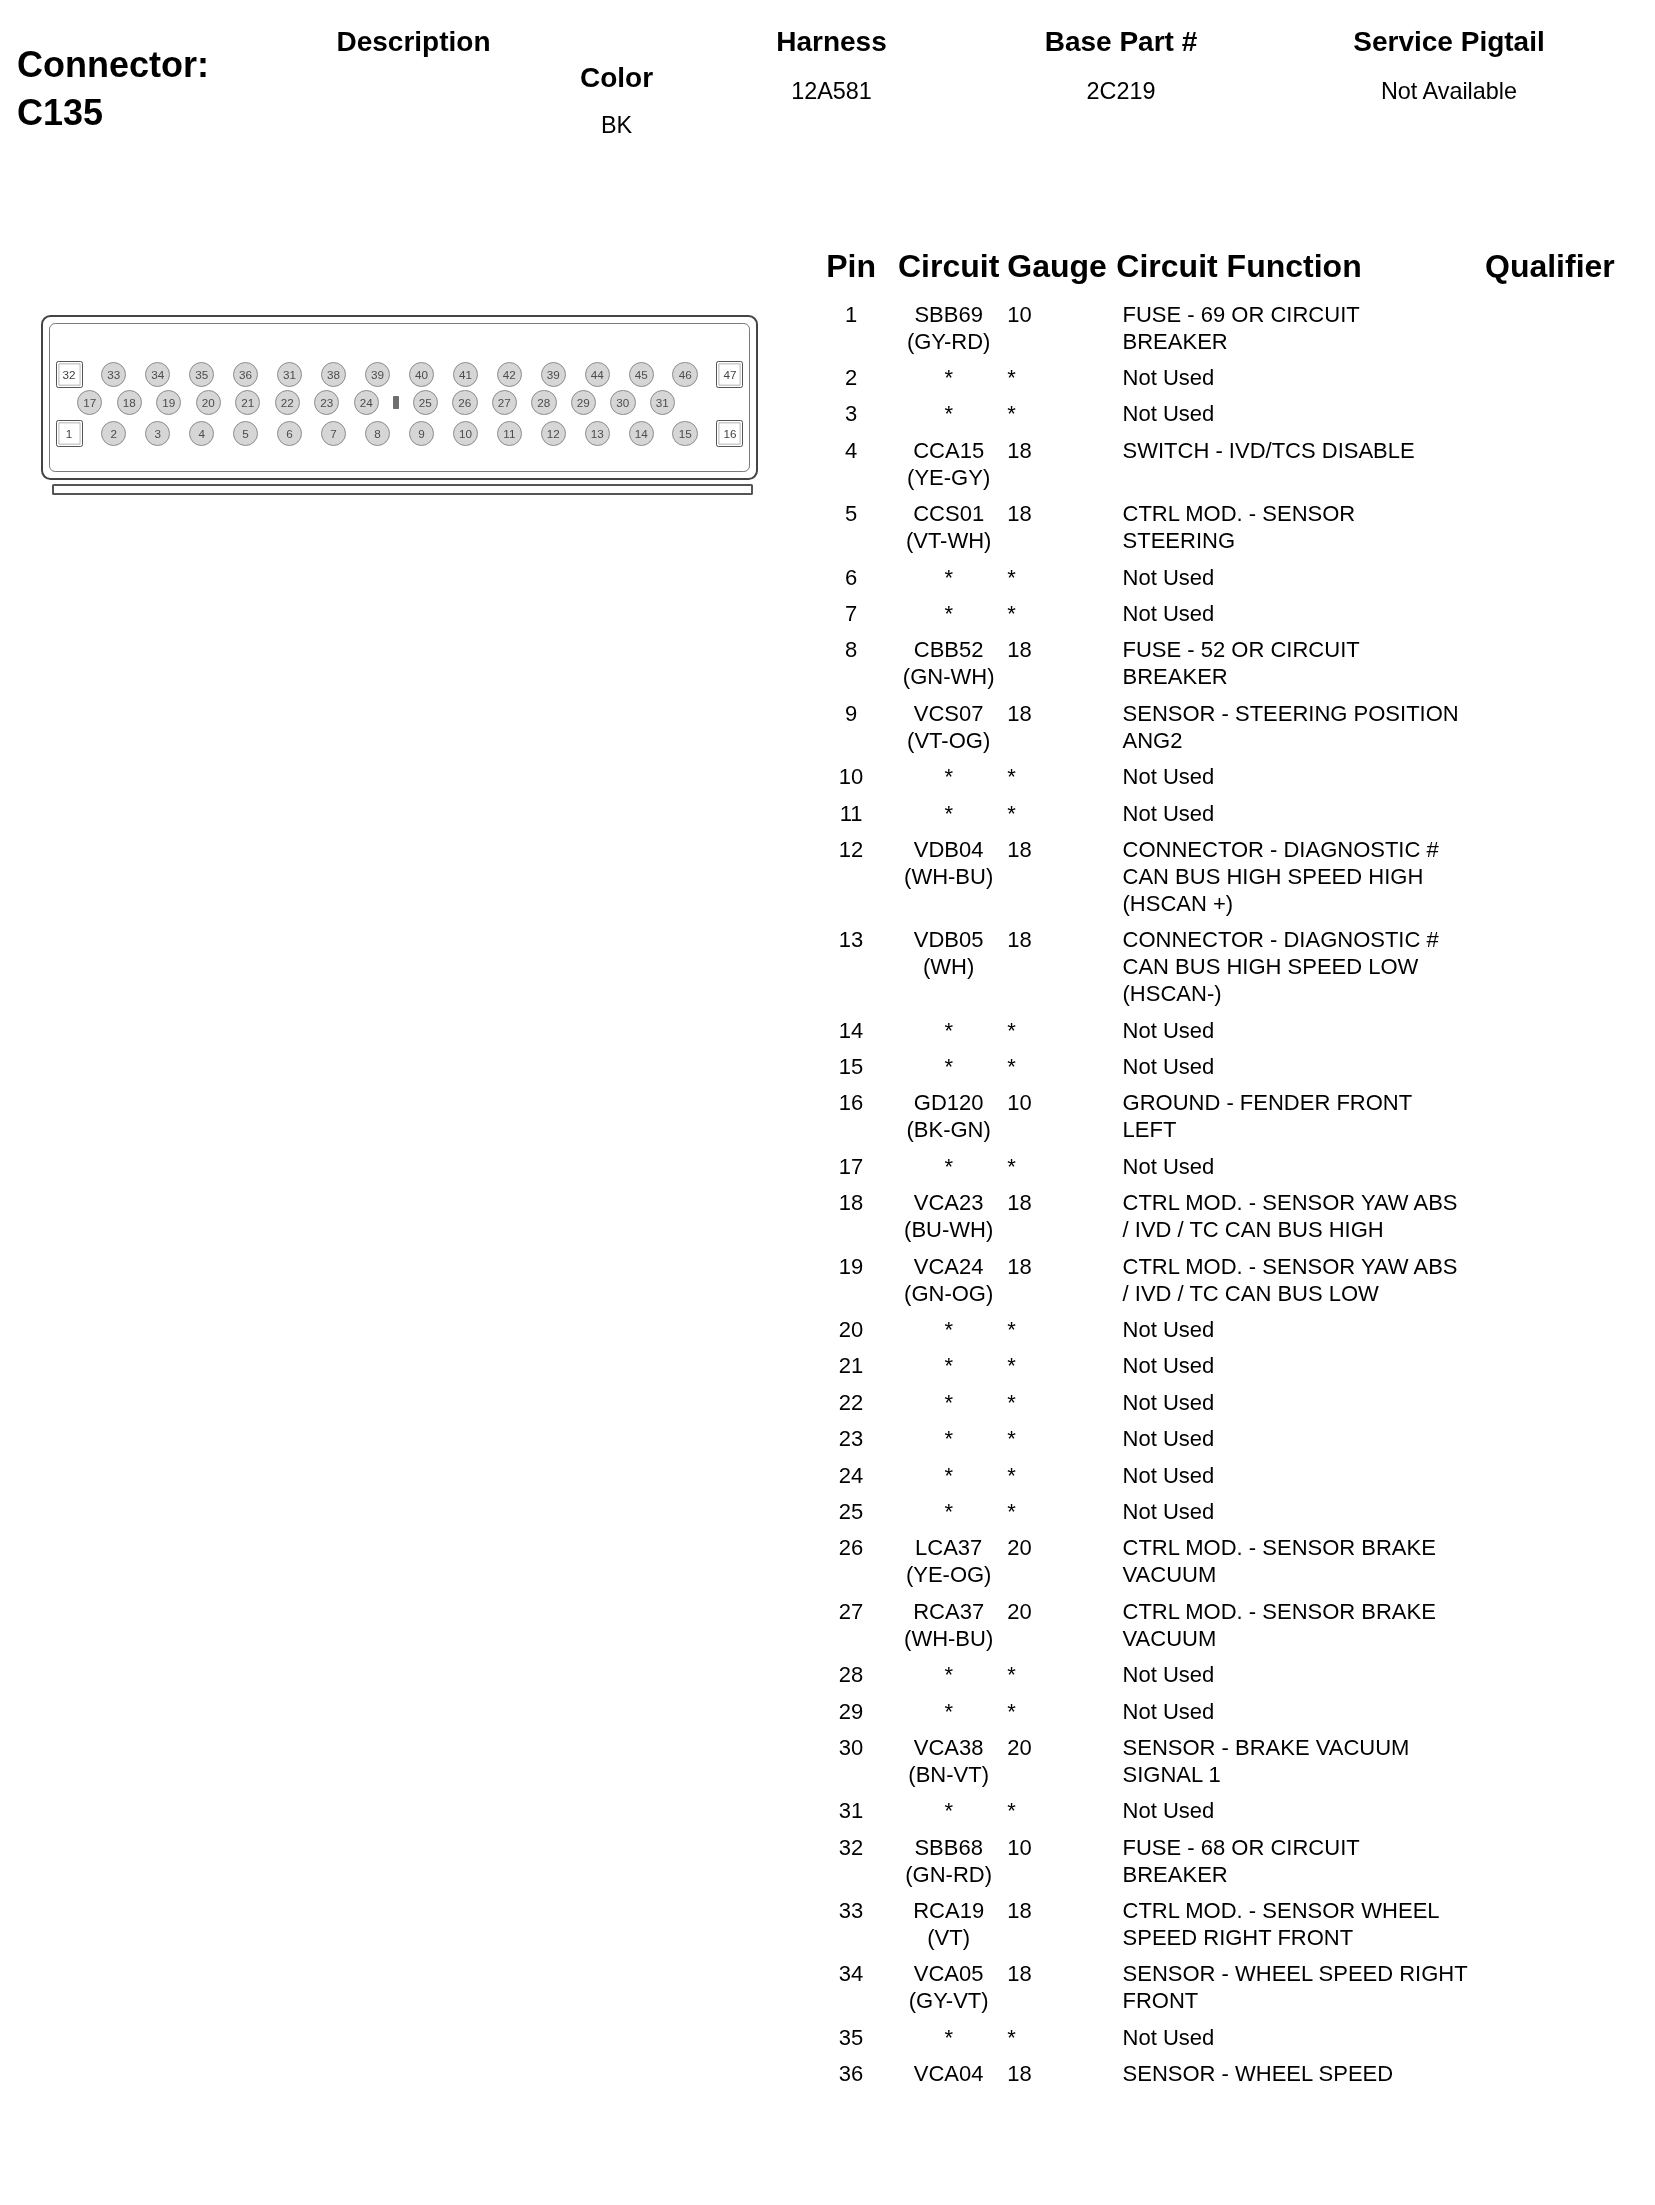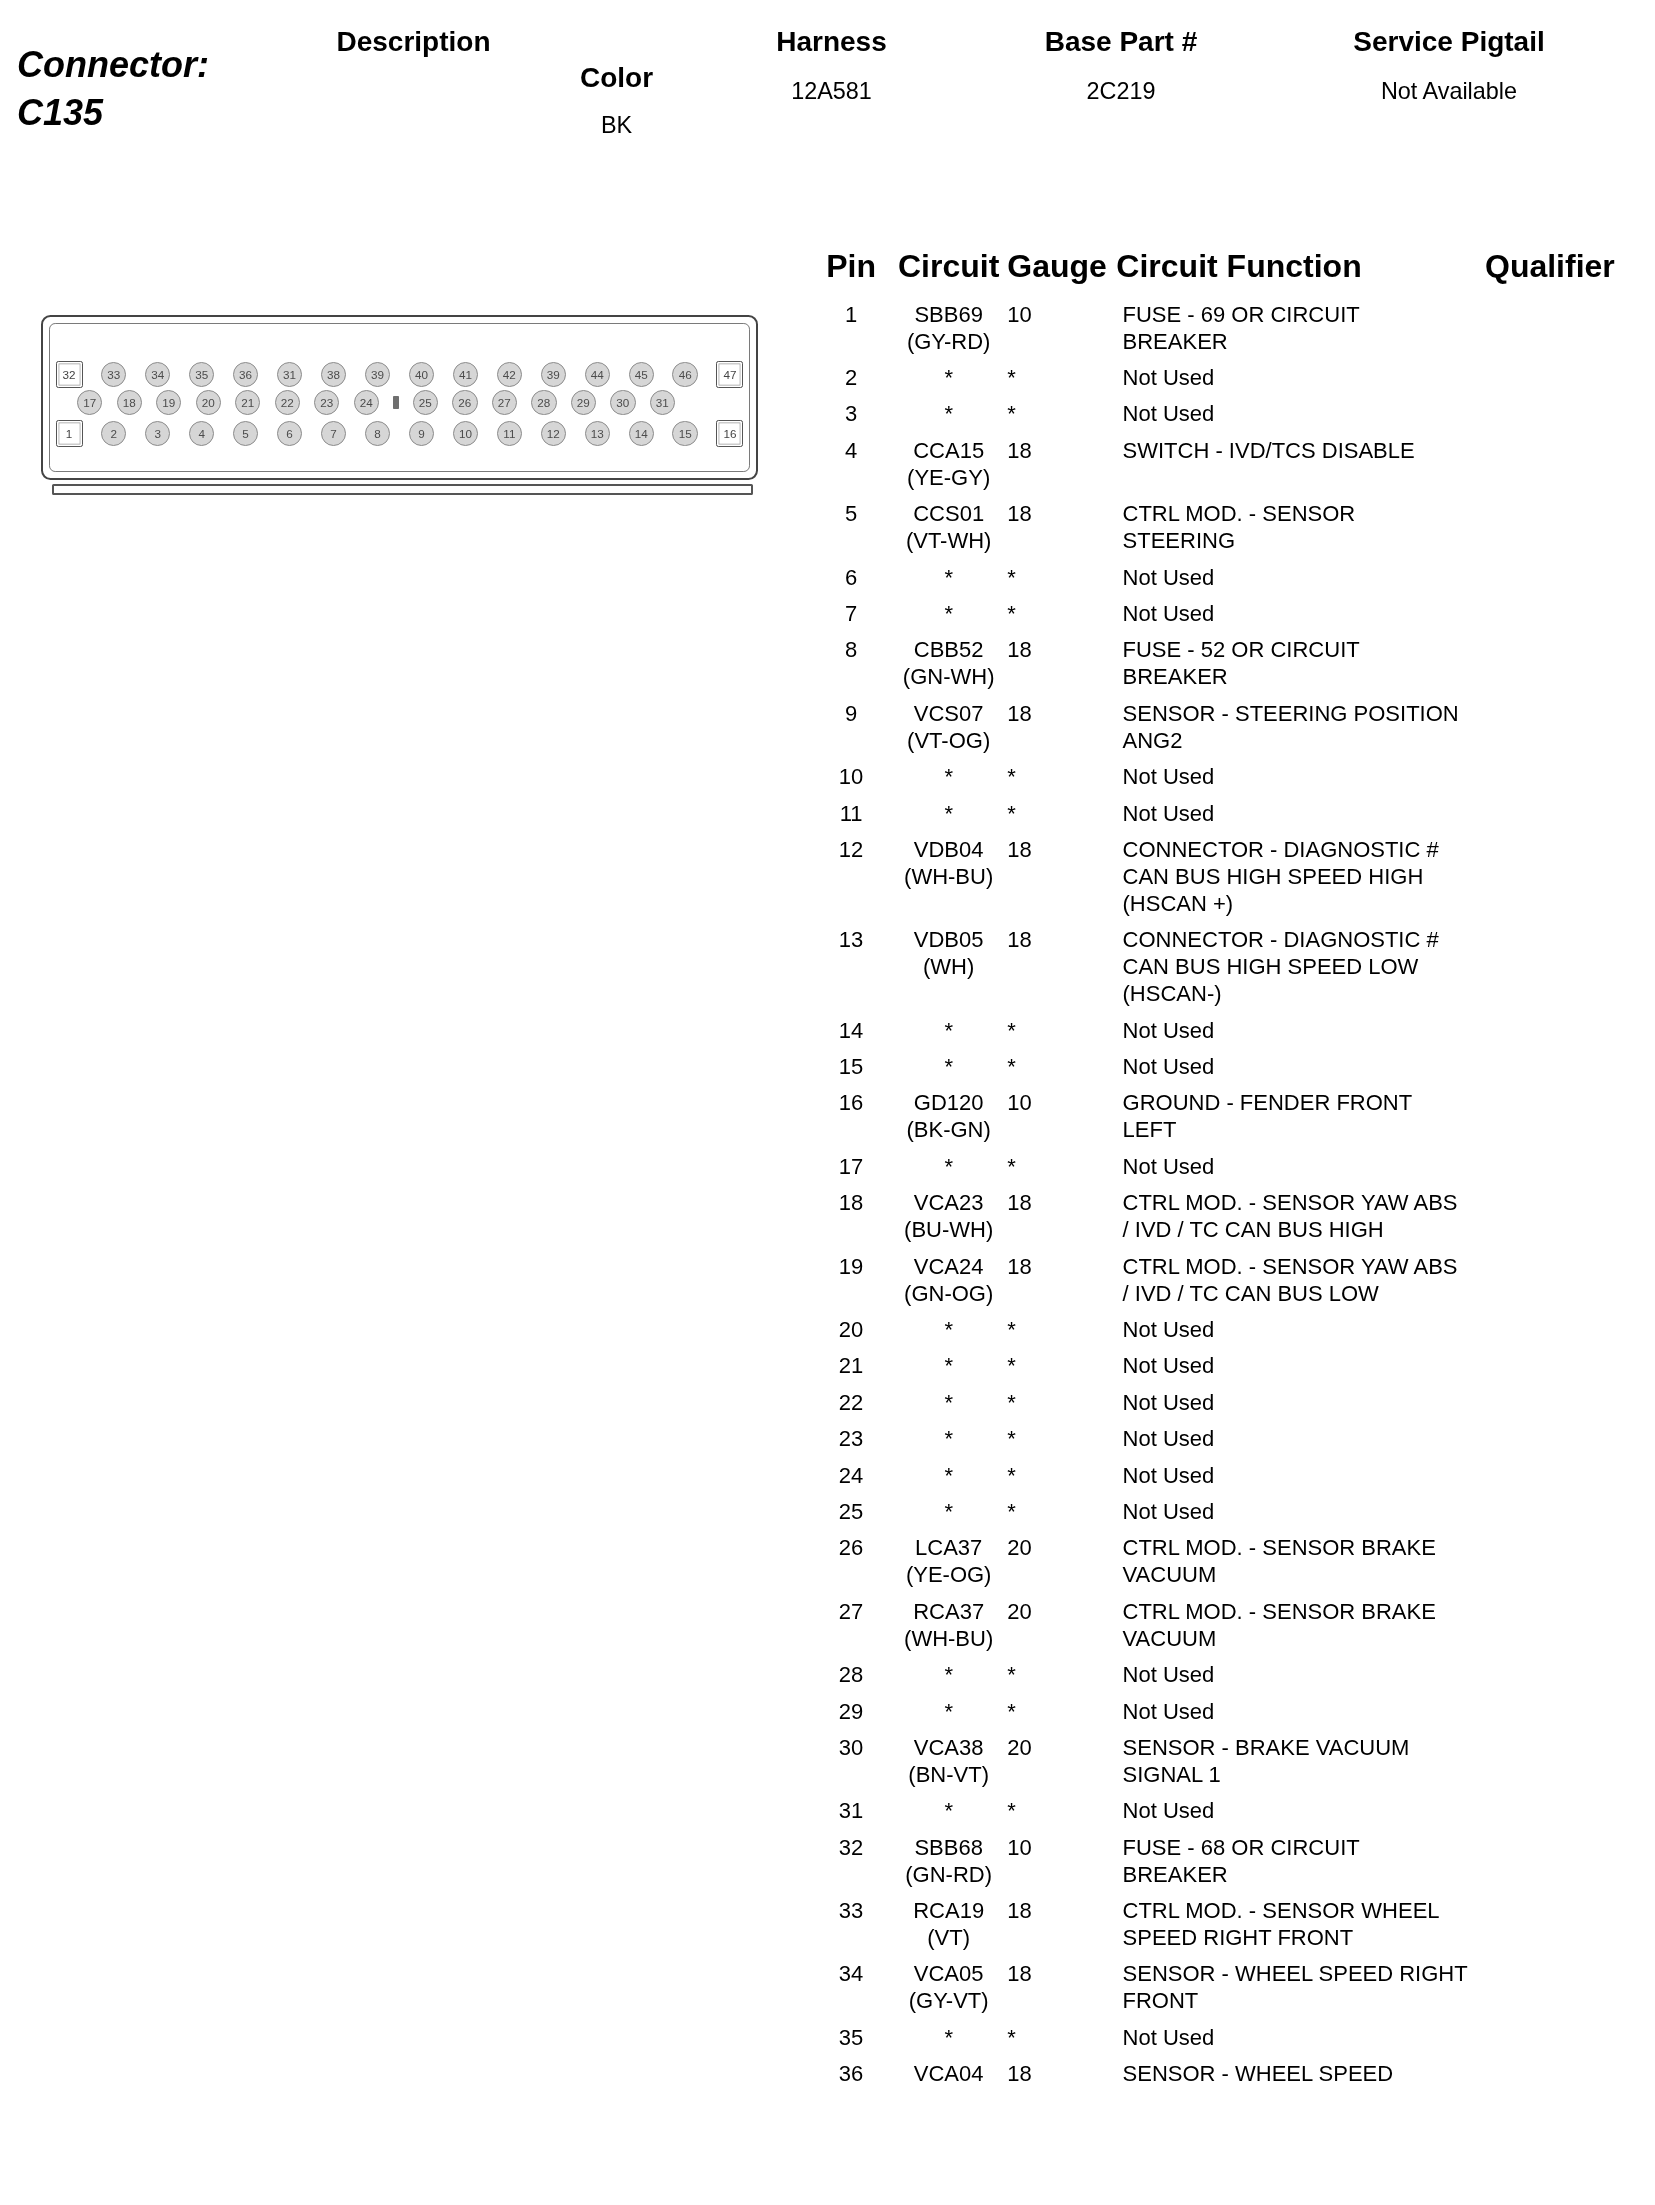--- a/index.html
+++ b/index.html
@@ -1,21 +1,21 @@
 <!DOCTYPE html>
 <html style="font-size:12.5px"><head>
 <meta charset="utf-8">
 <style>
   html,body{margin:0;padding:0;}
   body{
     width:1656px;height:2205px;position:relative;background:#ffffff;
     font-family:"Liberation Sans",sans-serif;color:#000;overflow:hidden;
   }
   
-  .connector-title{position:absolute;left:17px;top:41px;font-size:36px;font-weight:bold;line-height:48px;font-style:italic;}
+  .connector-title{position:absolute;left:17px;top:41px;font-size:36px;font-weight:bold;line-height:48px;}
   .hgroup{position:absolute;text-align:center;}
   .hgroup .lbl{font-size:28px;font-weight:bold;}
   .hgroup .val{font-size:23.4px;line-height:34px;}
   .g-desc{left:273px;top:26px;width:281px;}
   .g-desc .val{margin-top:12.5px;}
   .g-color{left:554px;top:62px;width:125px;}
   .g-color .val{margin-top:14px;}
   .g-harness{left:726px;top:26px;width:211px;}
   .g-harness .val{margin-top:15.6px;}
   .g-base{left:1004px;top:26px;width:234px;}

